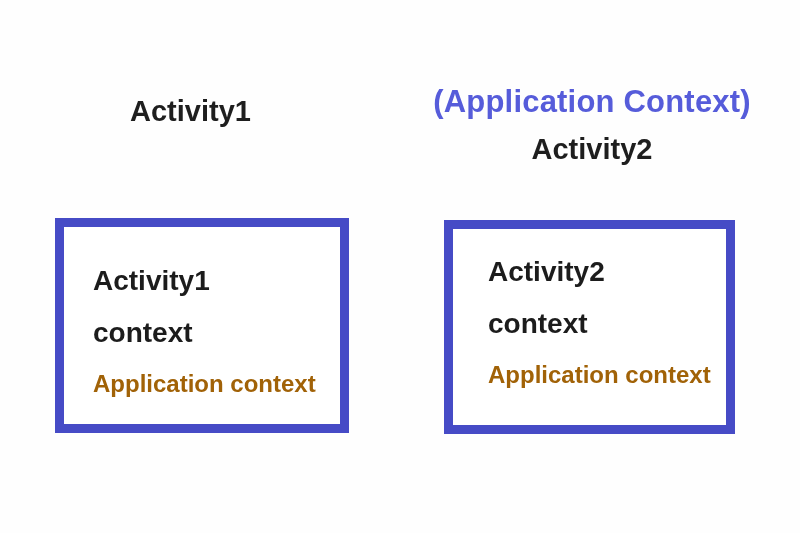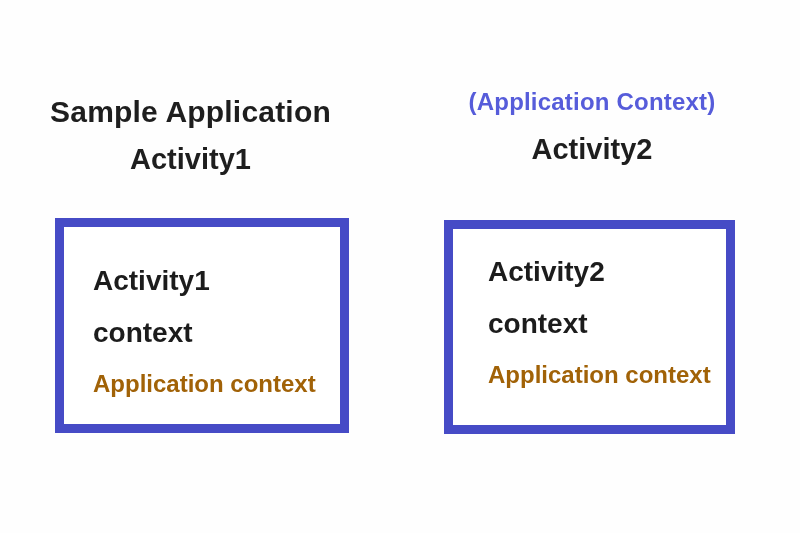--- a/index.html
+++ b/index.html
@@ -27,21 +27,21 @@
     line-height: 48px;
     letter-spacing: 0.2px;
   }
   .heading-line2-left {
     color: #1e1e1e;
     font-size: 29px;
     line-height: 46px;
   }
   .heading-line1-right {
     color: #565cda;
-    font-size: 24px;
+    font-size: 31px;
     line-height: 44px;
     letter-spacing: 0.2px;
   }
   .heading-line2-right {
     color: #1e1e1e;
     font-size: 29px;
     line-height: 50px;
   }
 
   
@@ -74,21 +74,20 @@
     line-height: 50px;
     white-space: nowrap;
   }
 </style>
 </head>
 <body>
 
 <div class="canvas">
 
   <div class="heading heading-left">
-    <div class="heading-line1-left">Sample Application</div>
     <div class="heading-line2-left">Activity1</div>
   </div>
 
   <div class="heading heading-right">
     <div class="heading-line1-right">(Application Context)</div>
     <div class="heading-line2-right">Activity2</div>
   </div>
 
   <div class="ctx-box ctx-box-left">
     <div class="ctx-line-black">Activity1</div>

